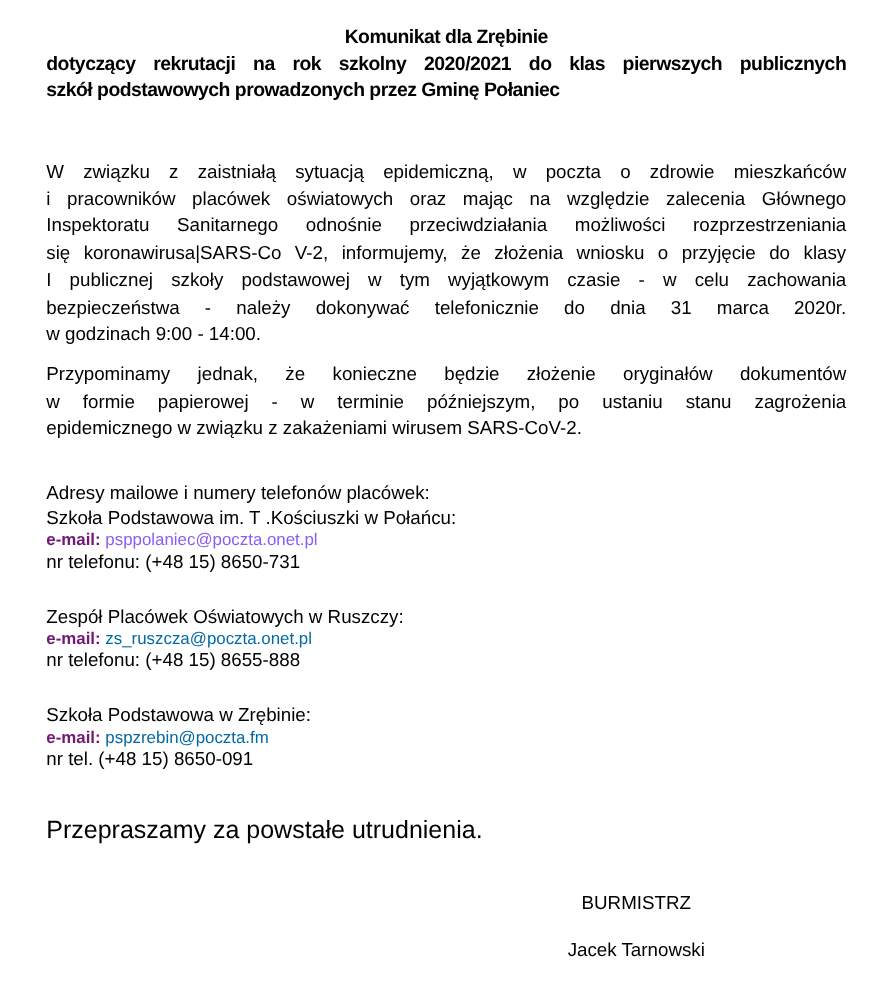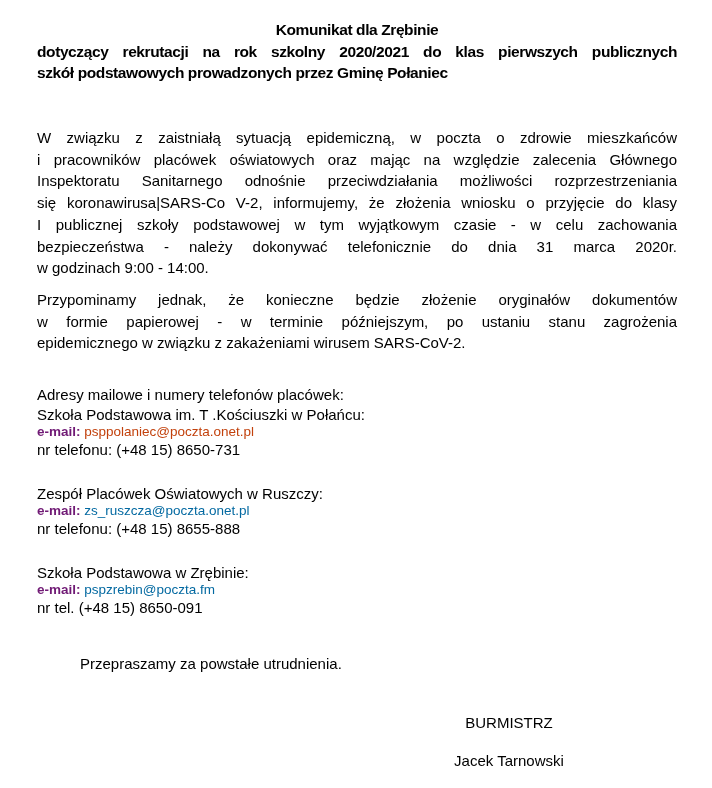--- a/index.html
+++ b/index.html
@@ -59,32 +59,32 @@
   .school + .school { margin-top: 25px; }
   .school-name {
     font-size: 15px;
     line-height: 19px;
   }
   .email-line {
     font-size: 13.5px;
     line-height: 16px;
   }
   .email-label { color: #701a75; font-weight: bold; }
-  .email-address { color: #c2410c; }
+  .email-address { color: #8b5cf6; }
   .email-address.link {
     color: #0369a1;
     cursor: pointer;
   }
   .phone-line {
     font-size: 15px;
     line-height: 19px;
   }
   
   #closing { top: 654px; }
-  .closing-line { font-size: 15px; line-height: 20px; margin-left: 43px; }
+  .closing-line { font-size: 20px; line-height: 20px; }
   #signature {
     position: absolute;
     top: 713px;
     left: 384px;
     width: 250px;
     text-align: center;
   }
   .sig-title { font-size: 15px; line-height: 20px; }
   .sig-name  { font-size: 15px; line-height: 20px; margin-top: 18px; }
 </style>

